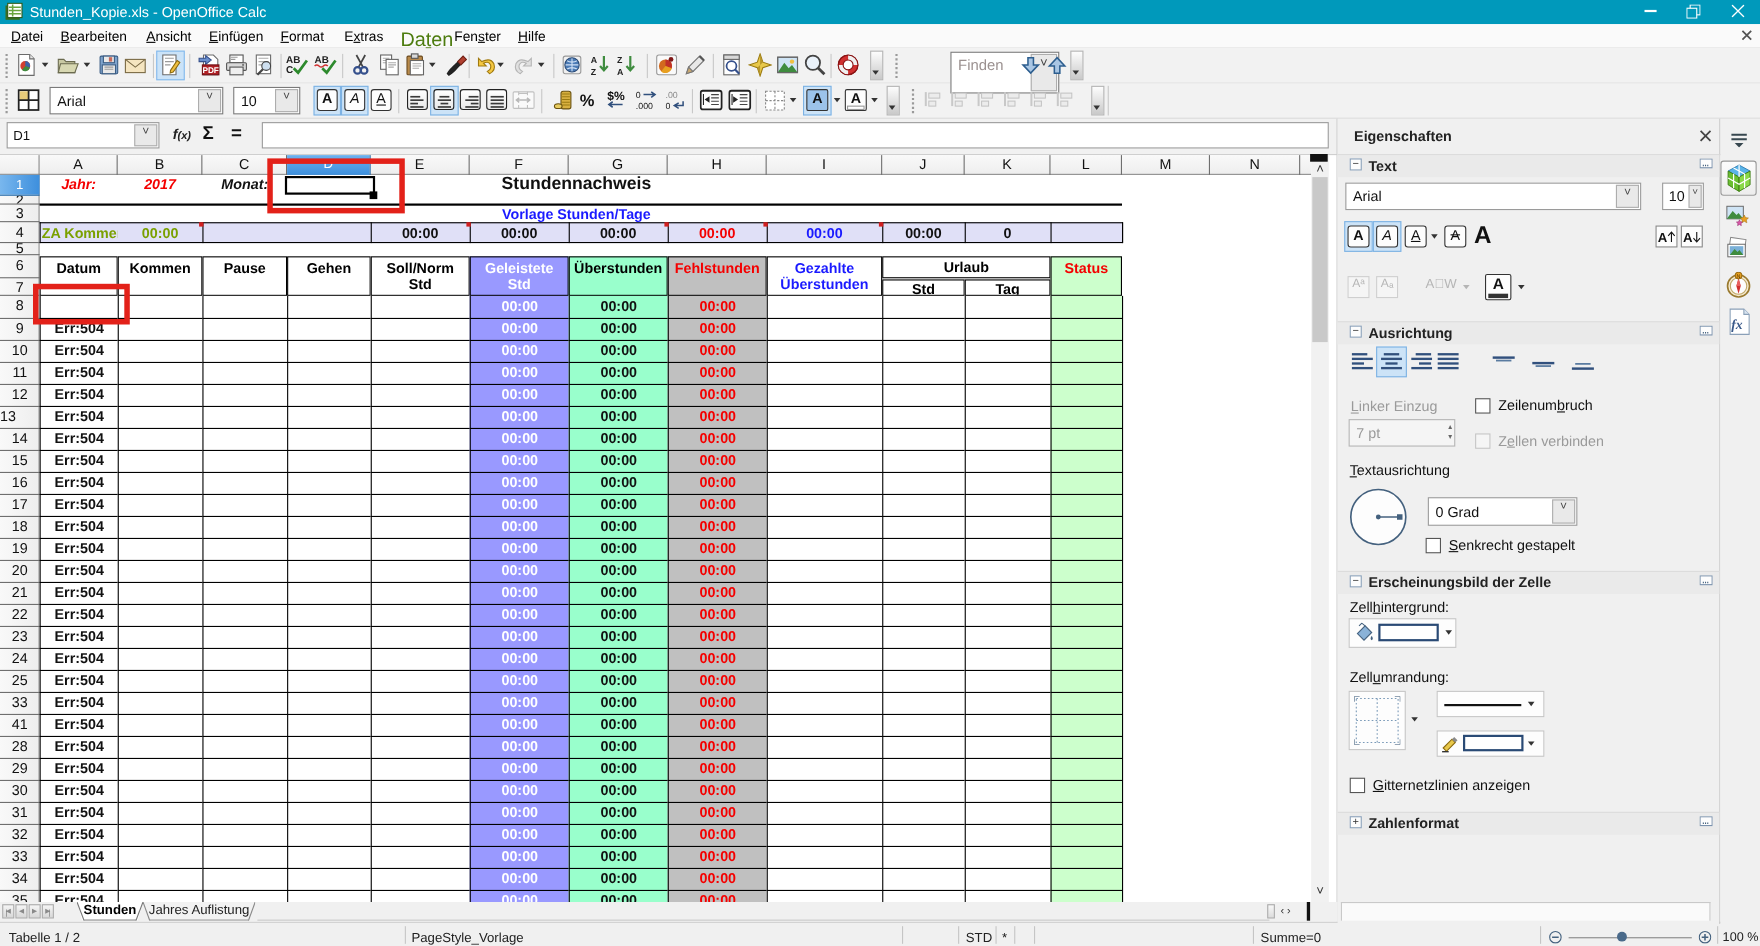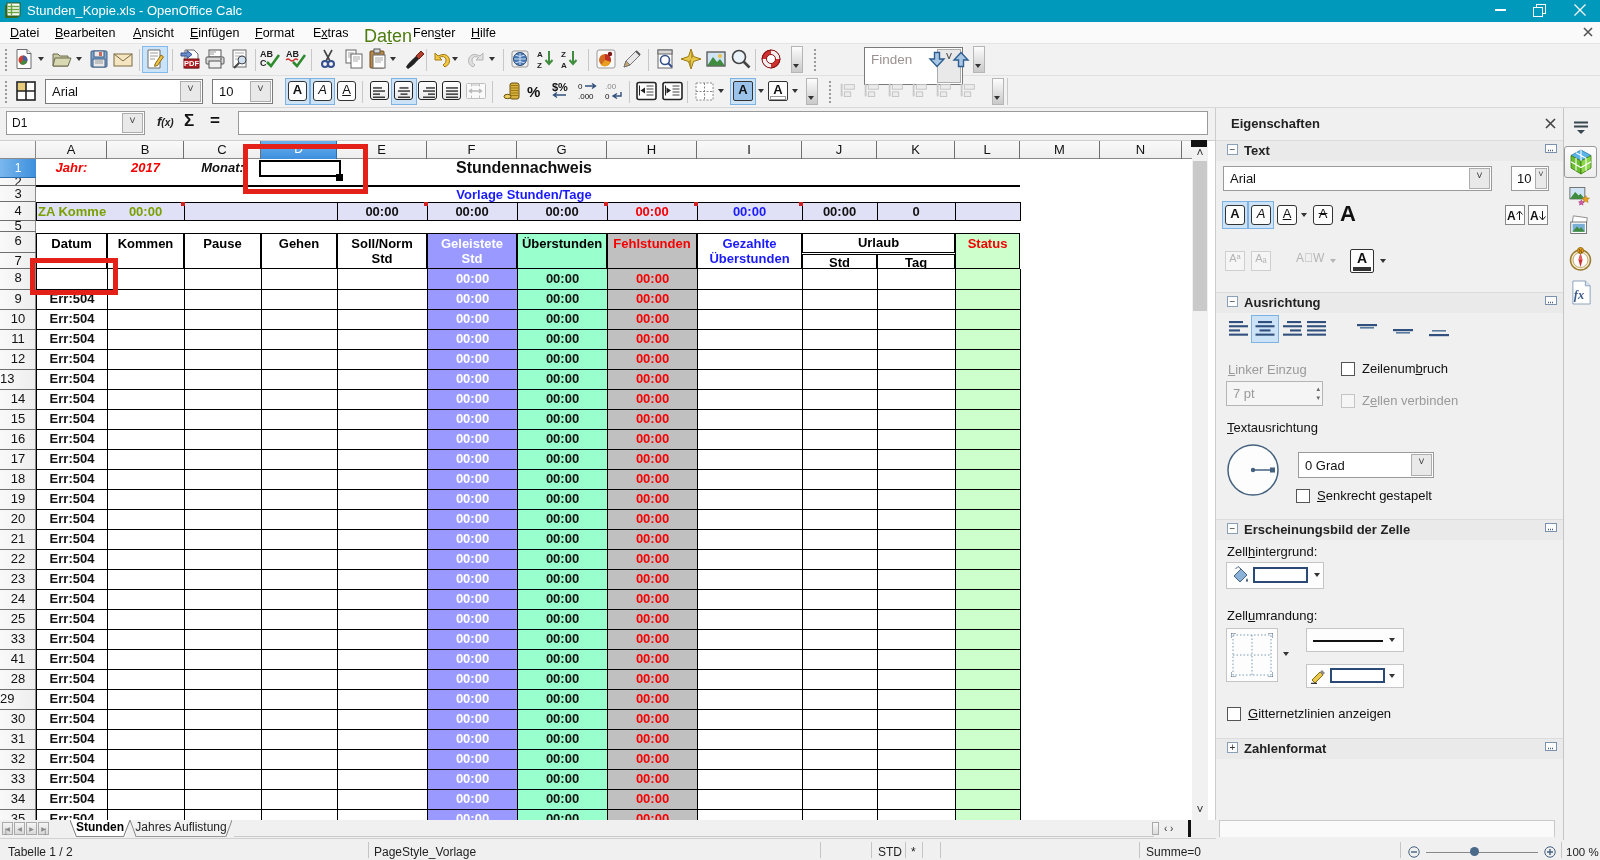--- a/index.html
+++ b/index.html
@@ -397,21 +397,21 @@
 <div class="cell" style="left:0;top:490px;width:36px;height:20px;border-bottom:1px solid #6f6f6f;color:#111;text-align:center;font-size:13px;line-height:17px;">19</div>
 <div class="cell" style="left:0;top:510px;width:36px;height:20px;border-bottom:1px solid #6f6f6f;color:#111;text-align:center;font-size:13px;line-height:17px;">20</div>
 <div class="cell" style="left:0;top:530px;width:36px;height:20px;border-bottom:1px solid #6f6f6f;color:#111;text-align:center;font-size:13px;line-height:17px;">21</div>
 <div class="cell" style="left:0;top:550px;width:36px;height:20px;border-bottom:1px solid #6f6f6f;color:#111;text-align:center;font-size:13px;line-height:17px;">22</div>
 <div class="cell" style="left:0;top:570px;width:36px;height:20px;border-bottom:1px solid #6f6f6f;color:#111;text-align:center;font-size:13px;line-height:17px;">23</div>
 <div class="cell" style="left:0;top:590px;width:36px;height:20px;border-bottom:1px solid #6f6f6f;color:#111;text-align:center;font-size:13px;line-height:17px;">24</div>
 <div class="cell" style="left:0;top:610px;width:36px;height:20px;border-bottom:1px solid #6f6f6f;color:#111;text-align:center;font-size:13px;line-height:17px;">25</div>
 <div class="cell" style="left:0;top:630px;width:36px;height:20px;border-bottom:1px solid #6f6f6f;color:#111;text-align:center;font-size:13px;line-height:17px;">33</div>
 <div class="cell" style="left:0;top:650px;width:36px;height:20px;border-bottom:1px solid #6f6f6f;color:#111;text-align:center;font-size:13px;line-height:17px;">41</div>
 <div class="cell" style="left:0;top:670px;width:36px;height:20px;border-bottom:1px solid #6f6f6f;color:#111;text-align:center;font-size:13px;line-height:17px;">28</div>
-<div class="cell" style="left:0;top:690px;width:36px;height:20px;border-bottom:1px solid #6f6f6f;color:#111;text-align:left;font-size:13px;line-height:17px;">29</div>
+<div class="cell" style="left:0;top:690px;width:36px;height:20px;border-bottom:1px solid #6f6f6f;color:#111;text-align:center;font-size:13px;line-height:17px;">29</div>
 <div class="cell" style="left:0;top:710px;width:36px;height:20px;border-bottom:1px solid #6f6f6f;color:#111;text-align:center;font-size:13px;line-height:17px;">30</div>
 <div class="cell" style="left:0;top:730px;width:36px;height:20px;border-bottom:1px solid #6f6f6f;color:#111;text-align:center;font-size:13px;line-height:17px;">31</div>
 <div class="cell" style="left:0;top:750px;width:36px;height:20px;border-bottom:1px solid #6f6f6f;color:#111;text-align:center;font-size:13px;line-height:17px;">32</div>
 <div class="cell" style="left:0;top:770px;width:36px;height:20px;border-bottom:1px solid #6f6f6f;color:#111;text-align:center;font-size:13px;line-height:17px;">33</div>
 <div class="cell" style="left:0;top:790px;width:36px;height:20px;border-bottom:1px solid #6f6f6f;color:#111;text-align:center;font-size:13px;line-height:17px;">34</div>
 <div class="cell" style="left:0;top:810px;width:36px;height:20px;border-bottom:1px solid #6f6f6f;color:#111;text-align:center;font-size:13px;line-height:17px;">35</div>
 <div class="cell " style="left:36px;top:159px;width:71px;height:19px;font-size:13px;font-weight:bold;font-style:italic;color:#f40000;text-align:center;line-height:18px;">Jahr:</div>
 <div class="cell " style="left:107px;top:159px;width:77px;height:19px;font-size:13px;font-weight:bold;font-style:italic;color:#f40000;text-align:center;line-height:18px;">2017</div>
 <div class="cell " style="left:184px;top:159px;width:77px;height:19px;font-size:13px;font-weight:bold;font-style:italic;color:#111;text-align:center;line-height:18px;">Monat:</div>
 <div class="abs" style="left:259px;top:159.5px;width:82px;height:17px;border:2.5px solid #000;"></div>

